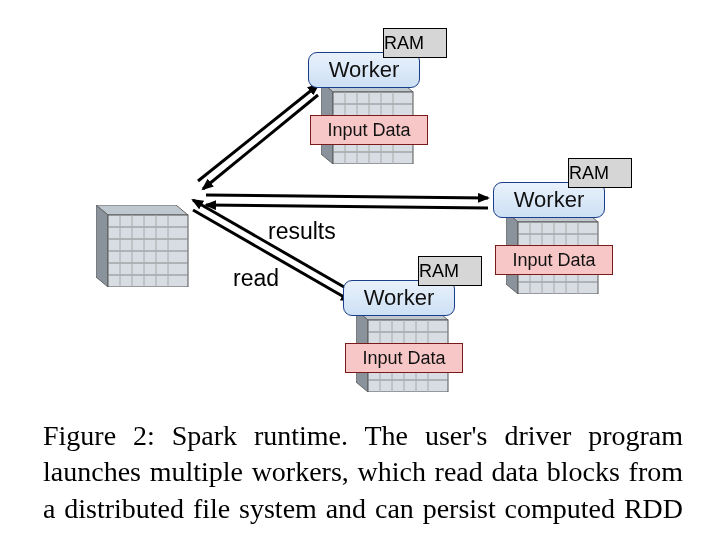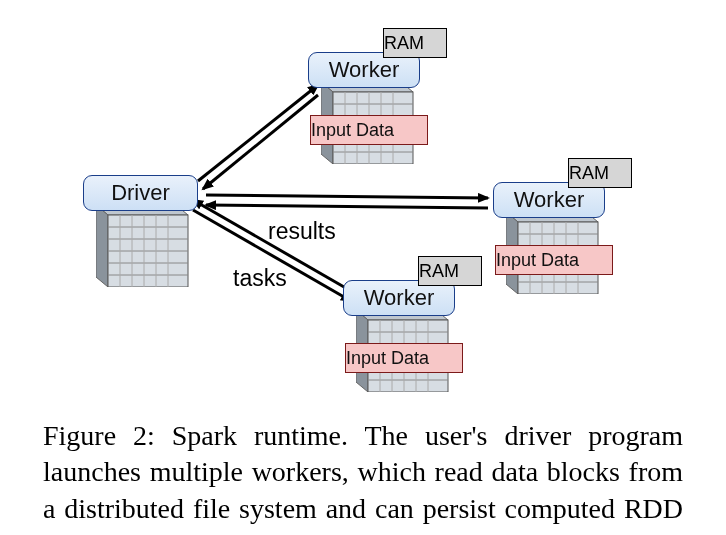--- a/index.html
+++ b/index.html
@@ -69,21 +69,21 @@
     z-index: 6;
   }
   .input-box {
     position: absolute;
     top: 63px;
     left: 2px;
     width: 116px;
     height: 28px;
     background: #f7c7c7;
     border: 1.5px solid #7b1a1a;
-    text-align: left;
+    text-align: center;
     line-height: 28px;
     font-family: Arial, Helvetica, sans-serif;
     font-size: 18px;
     color: #111;
     z-index: 4;
   }
 
   .edge-label {
     position: absolute;
     font-family: Arial, Helvetica, sans-serif;
@@ -126,21 +126,20 @@
       <line x1="275" y1="85" x2="160" y2="179" stroke="#000" stroke-width="3" marker-end="url(#ah)"></line>
 
       <line x1="163" y1="185" x2="445" y2="188" stroke="#000" stroke-width="3" marker-end="url(#ah)"></line>
       <line x1="445" y1="198" x2="163" y2="195" stroke="#000" stroke-width="3" marker-end="url(#ah)"></line>
 
       <line x1="150" y1="200" x2="308" y2="291" stroke="#000" stroke-width="3" marker-end="url(#ah)"></line>
       <line x1="308" y1="281" x2="150" y2="190" stroke="#000" stroke-width="3" marker-end="url(#ah)"></line>
     </svg>
 
     <div class="node driver" style="left:40px; top:165px;">
-      <div class="label-box">Driver</div>
       <svg class="server" viewBox="0 0 102 82">
 
         <polygon points="12,10 92,10 80,0 0,0" fill="#bfc7cf" stroke="#666"></polygon>
 
         <polygon points="0,0 12,10 12,82 0,72" fill="#8a939c" stroke="#666"></polygon>
 
         <rect x="12" y="10" width="80" height="72" fill="#d7dde3" stroke="#555"></rect>
 
         <line x1="12" y1="22" x2="92" y2="22" stroke="#888"></line>
         <line x1="12" y1="34" x2="92" y2="34" stroke="#888"></line>
@@ -213,18 +212,18 @@
         <line x1="24" y1="10" x2="24" y2="82" stroke="#aaa"></line>
         <line x1="36" y1="10" x2="36" y2="82" stroke="#aaa"></line>
         <line x1="48" y1="10" x2="48" y2="82" stroke="#aaa"></line>
         <line x1="60" y1="10" x2="60" y2="82" stroke="#aaa"></line>
         <line x1="72" y1="10" x2="72" y2="82" stroke="#aaa"></line>
       </svg>
       <div class="input-box">Input Data</div>
     </div>
 
     <div class="edge-label" style="left:225px; top:208px;">results</div>
-    <div class="edge-label" style="left:190px; top:255px;">tasks</div>
+    <div class="edge-label" style="left:190px; top:255px;">read</div>
 
   </div>
 
   <div class="caption">Figure 2: Spark runtime. The user's driver program launches multiple workers, which read data blocks from a distributed file system and can persist computed RDD partitions in memory.</div>
 </div>
 
 </body></html>

